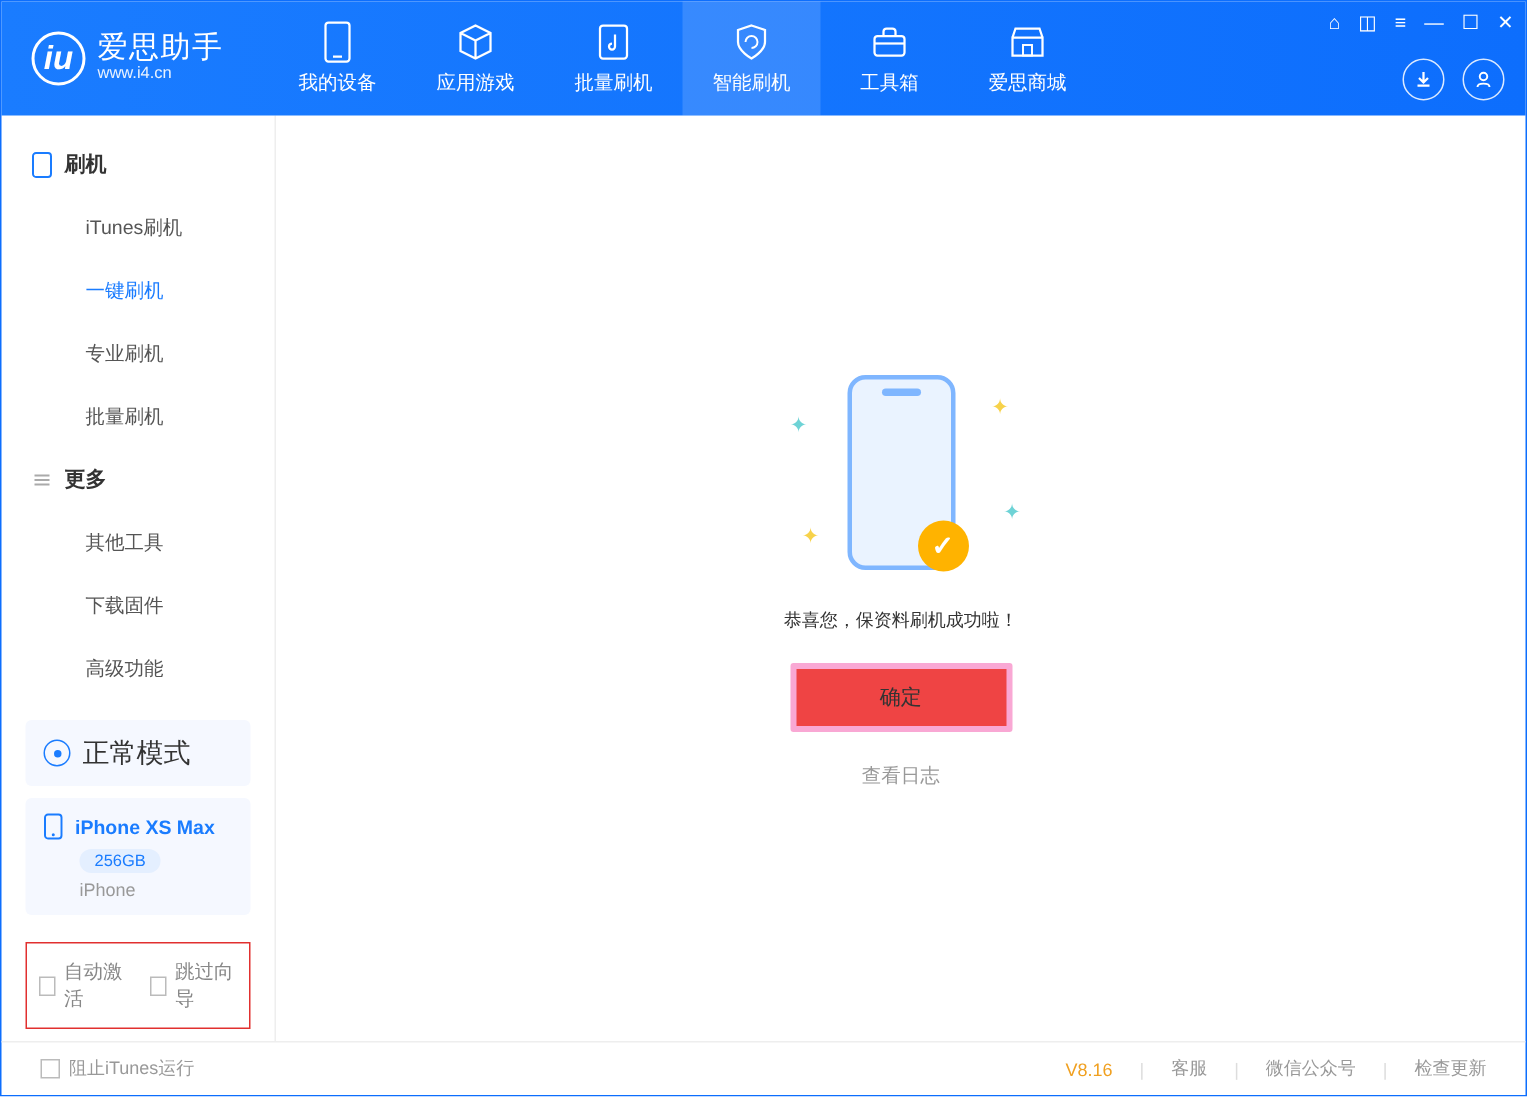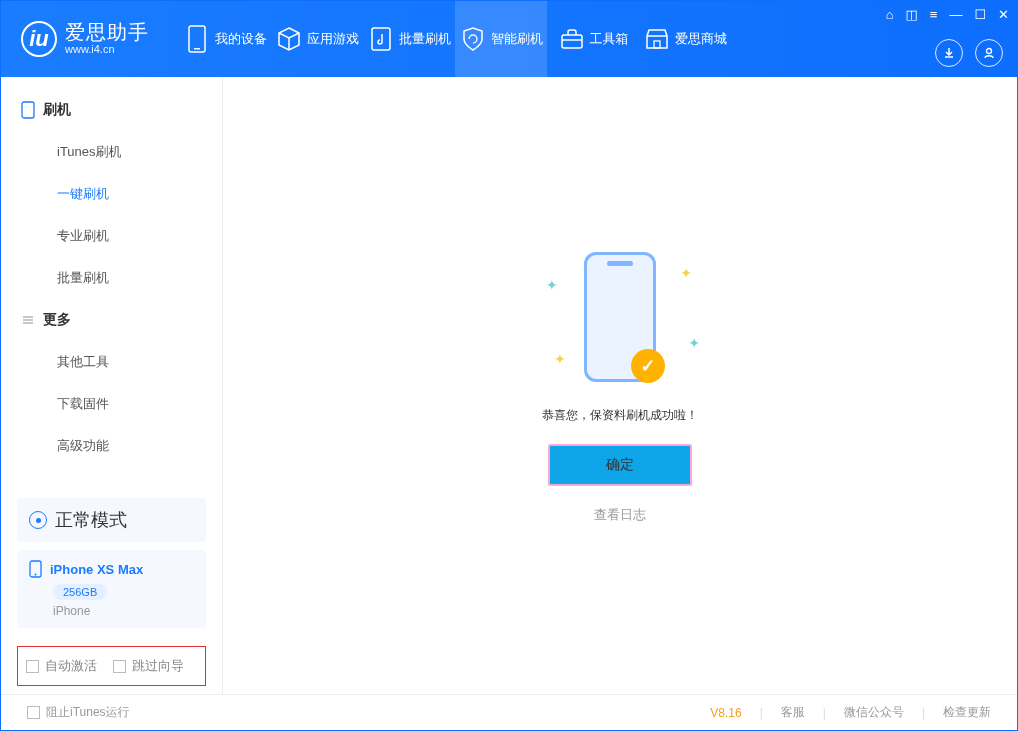--- a/index.html
+++ b/index.html
@@ -5,29 +5,29 @@
 * { margin: 0; padding: 0; box-sizing: border-box; font-family: "Microsoft YaHei", Arial, sans-serif; }
 body { background: #fff; }
 .window { width: 1018px; height: 731px; border: 1px solid #0d6efd; display: flex; flex-direction: column; background: #fff; }
 .titlebar { height: 76px; background: linear-gradient(to right, #1a7cff, #0d6efd); display: flex; align-items: center; padding: 0 12px; color: #fff; position: relative; }
 .logo { display: flex; align-items: flex-start; gap: 8px; margin-right: 30px; margin-left: 8px; }
 .logo-icon { width: 36px; height: 36px; border-radius: 50%; border: 2px solid #fff; display: flex; align-items: center; justify-content: center; font-size: 22px; font-weight: bold; font-style: italic; }
 .logo-text { display: flex; flex-direction: column; line-height: 1.1; }
 .logo-title { font-size: 20px; font-weight: normal; letter-spacing: 1px; }
 .logo-url { font-size: 11px; opacity: .9; }
 .tabs { display: flex; height: 100%; }
-.tab { width: 92px; display: flex; flex-direction: row; align-items: center; justify-content: center; gap: 4px; font-size: 13px; cursor: pointer; color: #fff; }
+.tab { width: 92px; display: flex; flex-direction: column; align-items: center; justify-content: center; gap: 4px; font-size: 13px; cursor: pointer; color: #fff; }
 .tab.active { background: rgba(255,255,255,.15); }
 .tab-icon { width: 28px; height: 28px; display: flex; align-items: center; justify-content: center; }
 .win-controls { position: absolute; right: 8px; top: 6px; display: flex; gap: 12px; font-size: 13px; }
 .win-controls span { cursor: pointer; }
 .header-right { position: absolute; right: 14px; bottom: 10px; display: flex; gap: 12px; }
 .circ-btn { width: 28px; height: 28px; border: 1.5px solid rgba(255,255,255,.85); border-radius: 50%; display: flex; align-items: center; justify-content: center; cursor: pointer; }
 .body { flex: 1; display: flex; min-height: 0; }
-.sidebar { width: 222px; border-right: 1px solid #eee; display: flex; flex-direction: column; padding-top: 12px; }
+.sidebar { width: 183px; border-right: 1px solid #eee; display: flex; flex-direction: column; padding-top: 12px; }
 .side-section-header { display: flex; align-items: center; gap: 8px; padding: 12px 20px; font-size: 14px; color: #333; font-weight: bold; }
 .side-item { padding: 12px 20px 12px 56px; font-size: 13px; color: #555; cursor: pointer; }
 .side-item.active { color: #1a7cff; }
 .side-spacer { flex: 1; }
 .mode-box { margin: 8px 16px; background: #f5f8ff; border-radius: 4px; padding: 10px 12px; display: flex; align-items: center; gap: 8px; font-size: 18px; color: #333; }
 .mode-icon { width: 18px; height: 18px; border: 1.5px solid #1a7cff; border-radius: 50%; display: flex; align-items: center; justify-content: center; }
 .mode-icon::before { content: ""; width: 5px; height: 5px; border-radius: 50%; background: #1a7cff; }
 .device-box { margin: 0 16px 10px; background: #f5f8ff; border-radius: 4px; padding: 10px 12px; font-size: 13px; }
 .device-name { display: flex; align-items: center; gap: 8px; color: #1a7cff; font-weight: bold; }
 .device-cap { display: inline-block; margin-top: 6px; margin-left: 24px; font-size: 11px; color: #1a7cff; background: #e4efff; border-radius: 10px; padding: 2px 10px; }
@@ -35,21 +35,21 @@
 .checkbox-row { border: 1.5px solid #e1302f; margin: 8px 16px; padding: 10px 8px; display: flex; gap: 16px; font-size: 13px; color: #888; }
 .cb { display: flex; align-items: center; gap: 6px; cursor: pointer; }
 .cb-box { width: 13px; height: 13px; border: 1px solid #bbb; background: #fff; }
 .main { flex: 1; display: flex; flex-direction: column; align-items: center; justify-content: center; gap: 20px; position: relative; }
 .phone-ill { position: relative; width: 180px; height: 140px; display: flex; align-items: center; justify-content: center; }
 .phone-body { width: 72px; height: 130px; border: 3px solid #7fb6ff; border-radius: 12px; background: #eaf3ff; position: relative; }
 .phone-notch { position: absolute; top: 6px; left: 50%; transform: translateX(-50%); width: 26px; height: 5px; background: #7fb6ff; border-radius: 3px; }
 .badge-check { position: absolute; right: -12px; bottom: -4px; width: 34px; height: 34px; background: #ffb300; border-radius: 50%; display: flex; align-items: center; justify-content: center; color: #fff; font-size: 18px; font-weight: bold; }
 .sparkle { position: absolute; color: #6ed3d6; font-size: 14px; }
 .msg { font-size: 12px; color: #333; }
-.ok-btn { border: 2px solid #f9a8d4; background: #0ea5e9; padding: 10px 56px; font-size: 14px; color: #333; cursor: pointer; border-radius: 2px; }
+.ok-btn { border: 4px solid #f9a8d4; background: #ef4444; padding: 10px 56px; font-size: 14px; color: #333; cursor: pointer; border-radius: 2px; }
 .log-link { font-size: 13px; color: #999; cursor: pointer; }
 .statusbar { height: 36px; border-top: 1px solid #eee; display: flex; align-items: center; padding: 0 26px; font-size: 12px; color: #999; gap: 16px; }
 .statusbar .right { margin-left: auto; display: flex; align-items: center; gap: 18px; }
 .status-link { color: #999; cursor: pointer; }
 .divider { color: #ddd; }
 svg { display: block; }
 </style>
 </head>
 <body>
 

